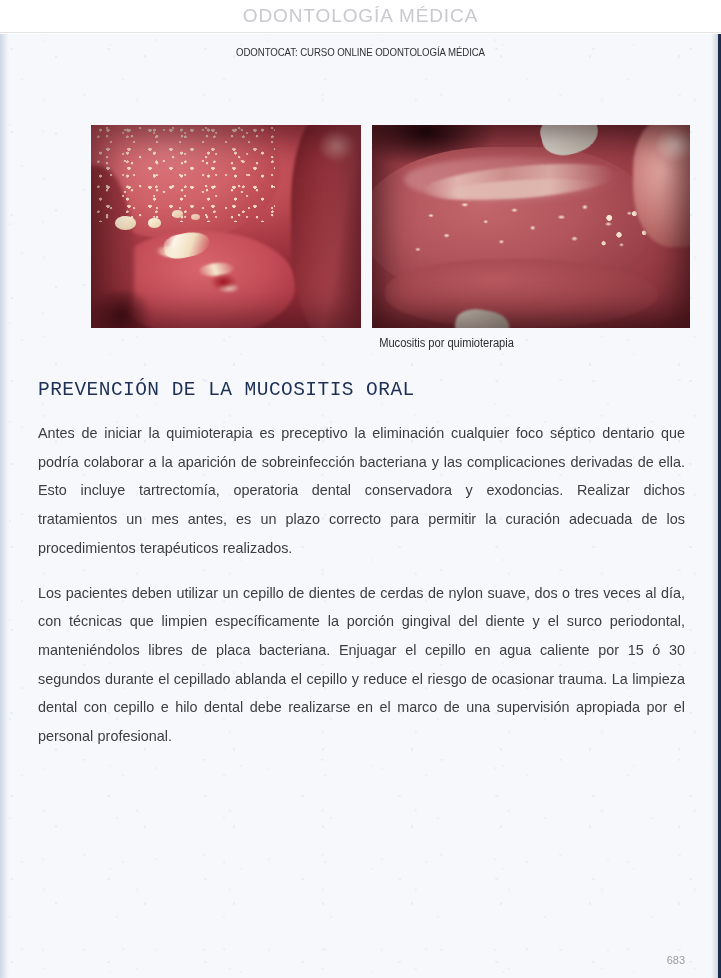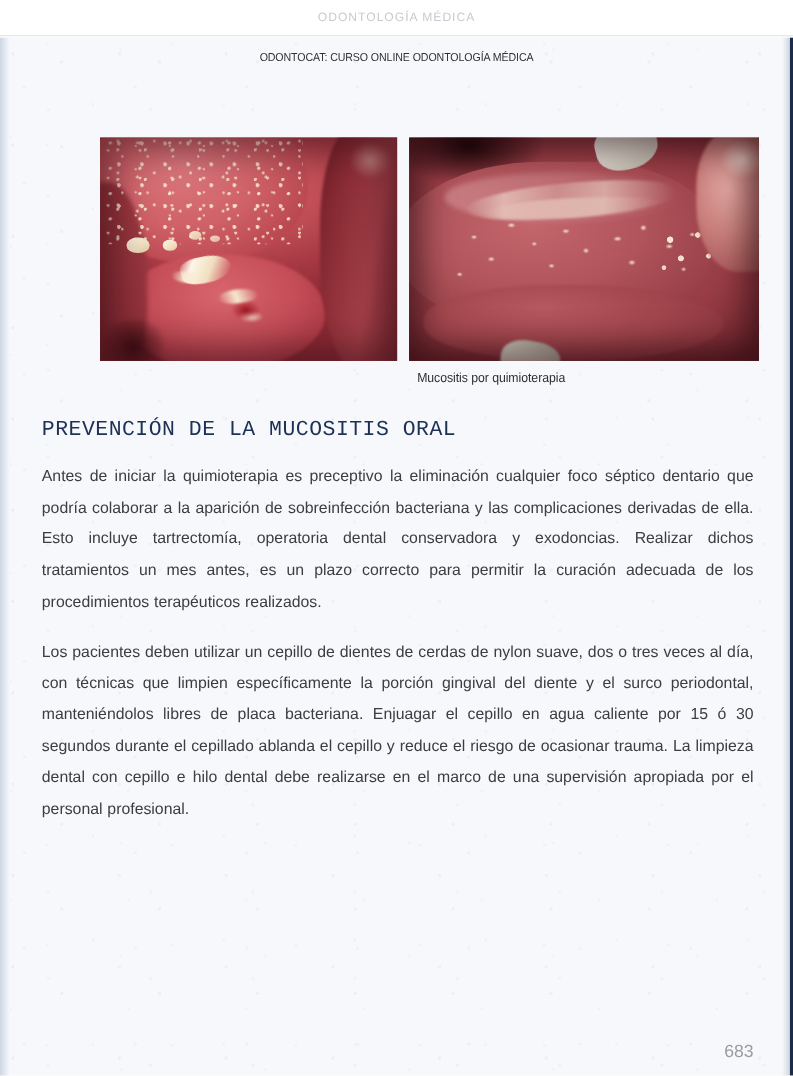--- a/index.html
+++ b/index.html
@@ -23,21 +23,21 @@
     height: 33px;
     background: #ffffff;
     border-bottom: 1px solid #e3e3e6;
     display: flex;
     align-items: center;
     justify-content: center;
     box-sizing: border-box;
   }
   .viewer-topbar-title {
     font-family: "Liberation Sans", sans-serif;
-    font-size: 11px;
+    font-size: 19px;
     letter-spacing: 0.9px;
     color: #c9c9cf;
     white-space: nowrap;
   }
 
   
   .page-sheet {
     position: absolute;
     left: 0; top: 34px;
     width: 721px;
@@ -425,21 +425,21 @@
   }
   .body-paragraph:last-child { margin-bottom: 18px; }
   .para-3 { margin-bottom: 0; }
 
   
   .page-folio {
     position: absolute;
     right: 36px;
     bottom: 12px;
     font-family: "Liberation Sans", sans-serif;
-    font-size: 16px;
+    font-size: 11px;
     color: #9a9ca0;
   }
 </style>
 </head>
 <body>
 
 <div class="viewer-topbar">
   <div class="viewer-topbar-title">ODONTOLOGÍA MÉDICA</div>
 </div>
 

